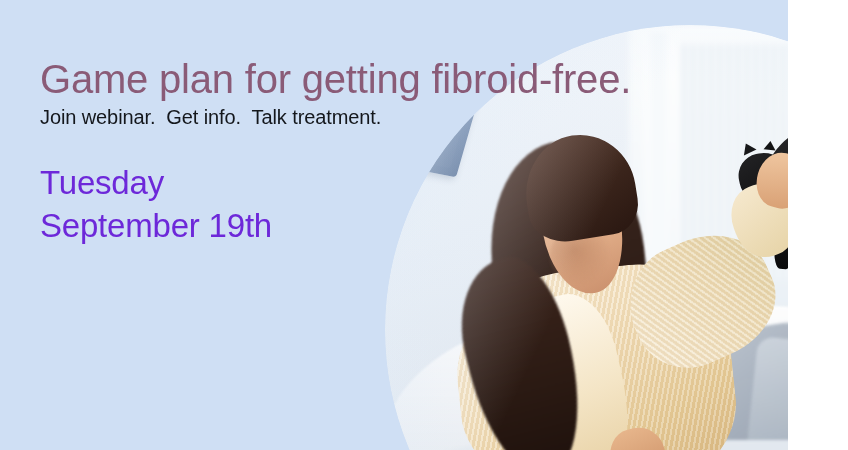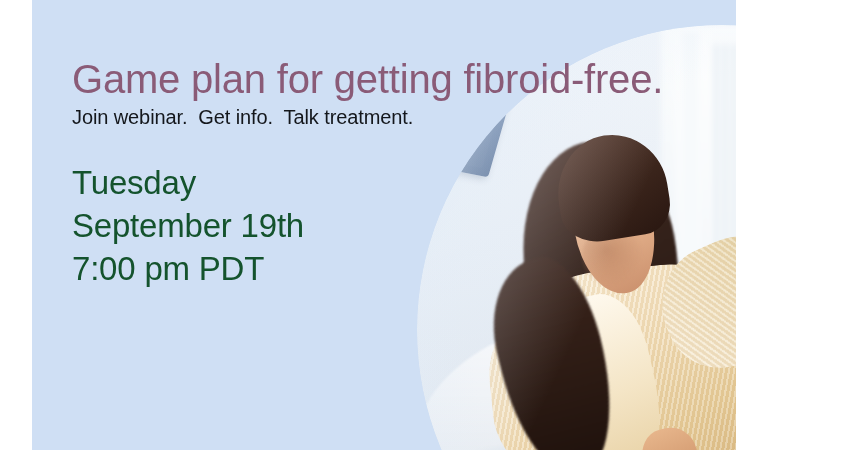--- a/index.html
+++ b/index.html
@@ -4,26 +4,25 @@
 <title>Webinar Promo Banner</title>
 <style>
   html, body {
     margin: 0;
     padding: 0;
     background: #ffffff;
   }
 
   .banner {
     position: relative;
-    width: 704px;
+    width: 788px;
     height: 450px;
     overflow: hidden;
     background: #cfdff4;
     font-family: "Liberation Sans", sans-serif;
-    margin-left: 32px;
     -webkit-font-smoothing: antialiased;
   }
 
   
   .photo-circle {
     position: absolute;
     left: 385px;
     top: 25px;
     width: 610px;
     height: 610px;
@@ -374,21 +373,21 @@
   }
 
   .datetime {
     position: absolute;
     left: 40px;
     top: 161px;
     font-size: 33px;
     line-height: 43px;
     font-weight: 300;
     letter-spacing: -0.2px;
-    color: #14532d;
+    color: #6d28d9;
   }
   .datetime div { white-space: nowrap; }
 </style>
 </head>
 <body>
 
 <div class="banner">
 
   <div class="photo-circle">
     <div class="photo-inner">
@@ -432,16 +431,15 @@
     </div>
   </div>
 
   <h1 class="headline">Game plan for getting fibroid-free.</h1>
 
   <p class="subhead">Join webinar.  Get info.  Talk treatment.</p>
 
   <div class="datetime">
     <div>Tuesday</div>
     <div>September 19th</div>
-    <div>7:00 pm PDT</div>
   </div>
 
 </div>
 
 </body></html>

